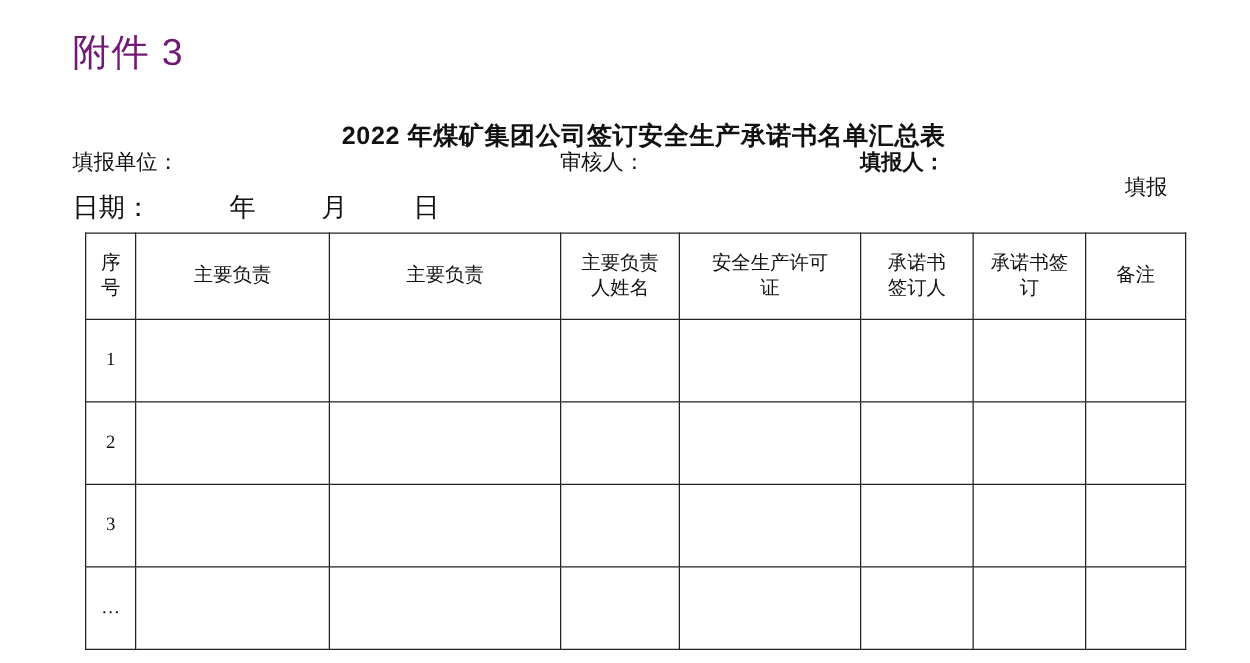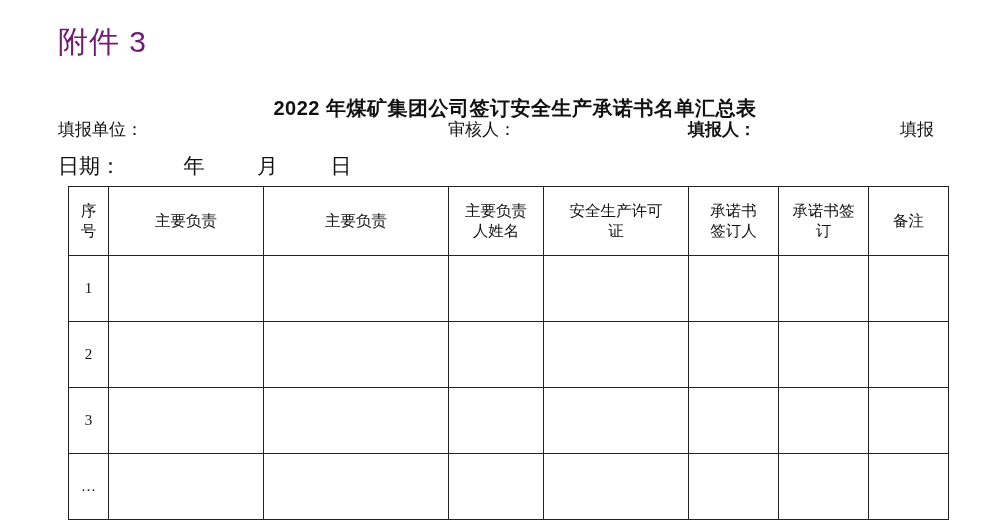--- a/index.html
+++ b/index.html
@@ -56,21 +56,21 @@
     font-size: 17px;
     color: #111;
   }
   .meta-row .m {
     position: absolute;
     white-space: nowrap;
   }
   .m-unit   { left: 0px; text-align: right; }
   .m-check  { left: 390px; }
   .m-filler { left: 630px; font-weight: bold; }
-  .m-tail   { left: 842px; }
+  .m-tail   { left: 842px; margin-top: 20px; }
 
   .date-row {
     position: absolute;
     left: 58px;
     top: 152px;
     font-size: 21px;
     color: #111;
     white-space: nowrap;
   }
   .date-row .sp1 { display:inline-block; width: 52px; }

